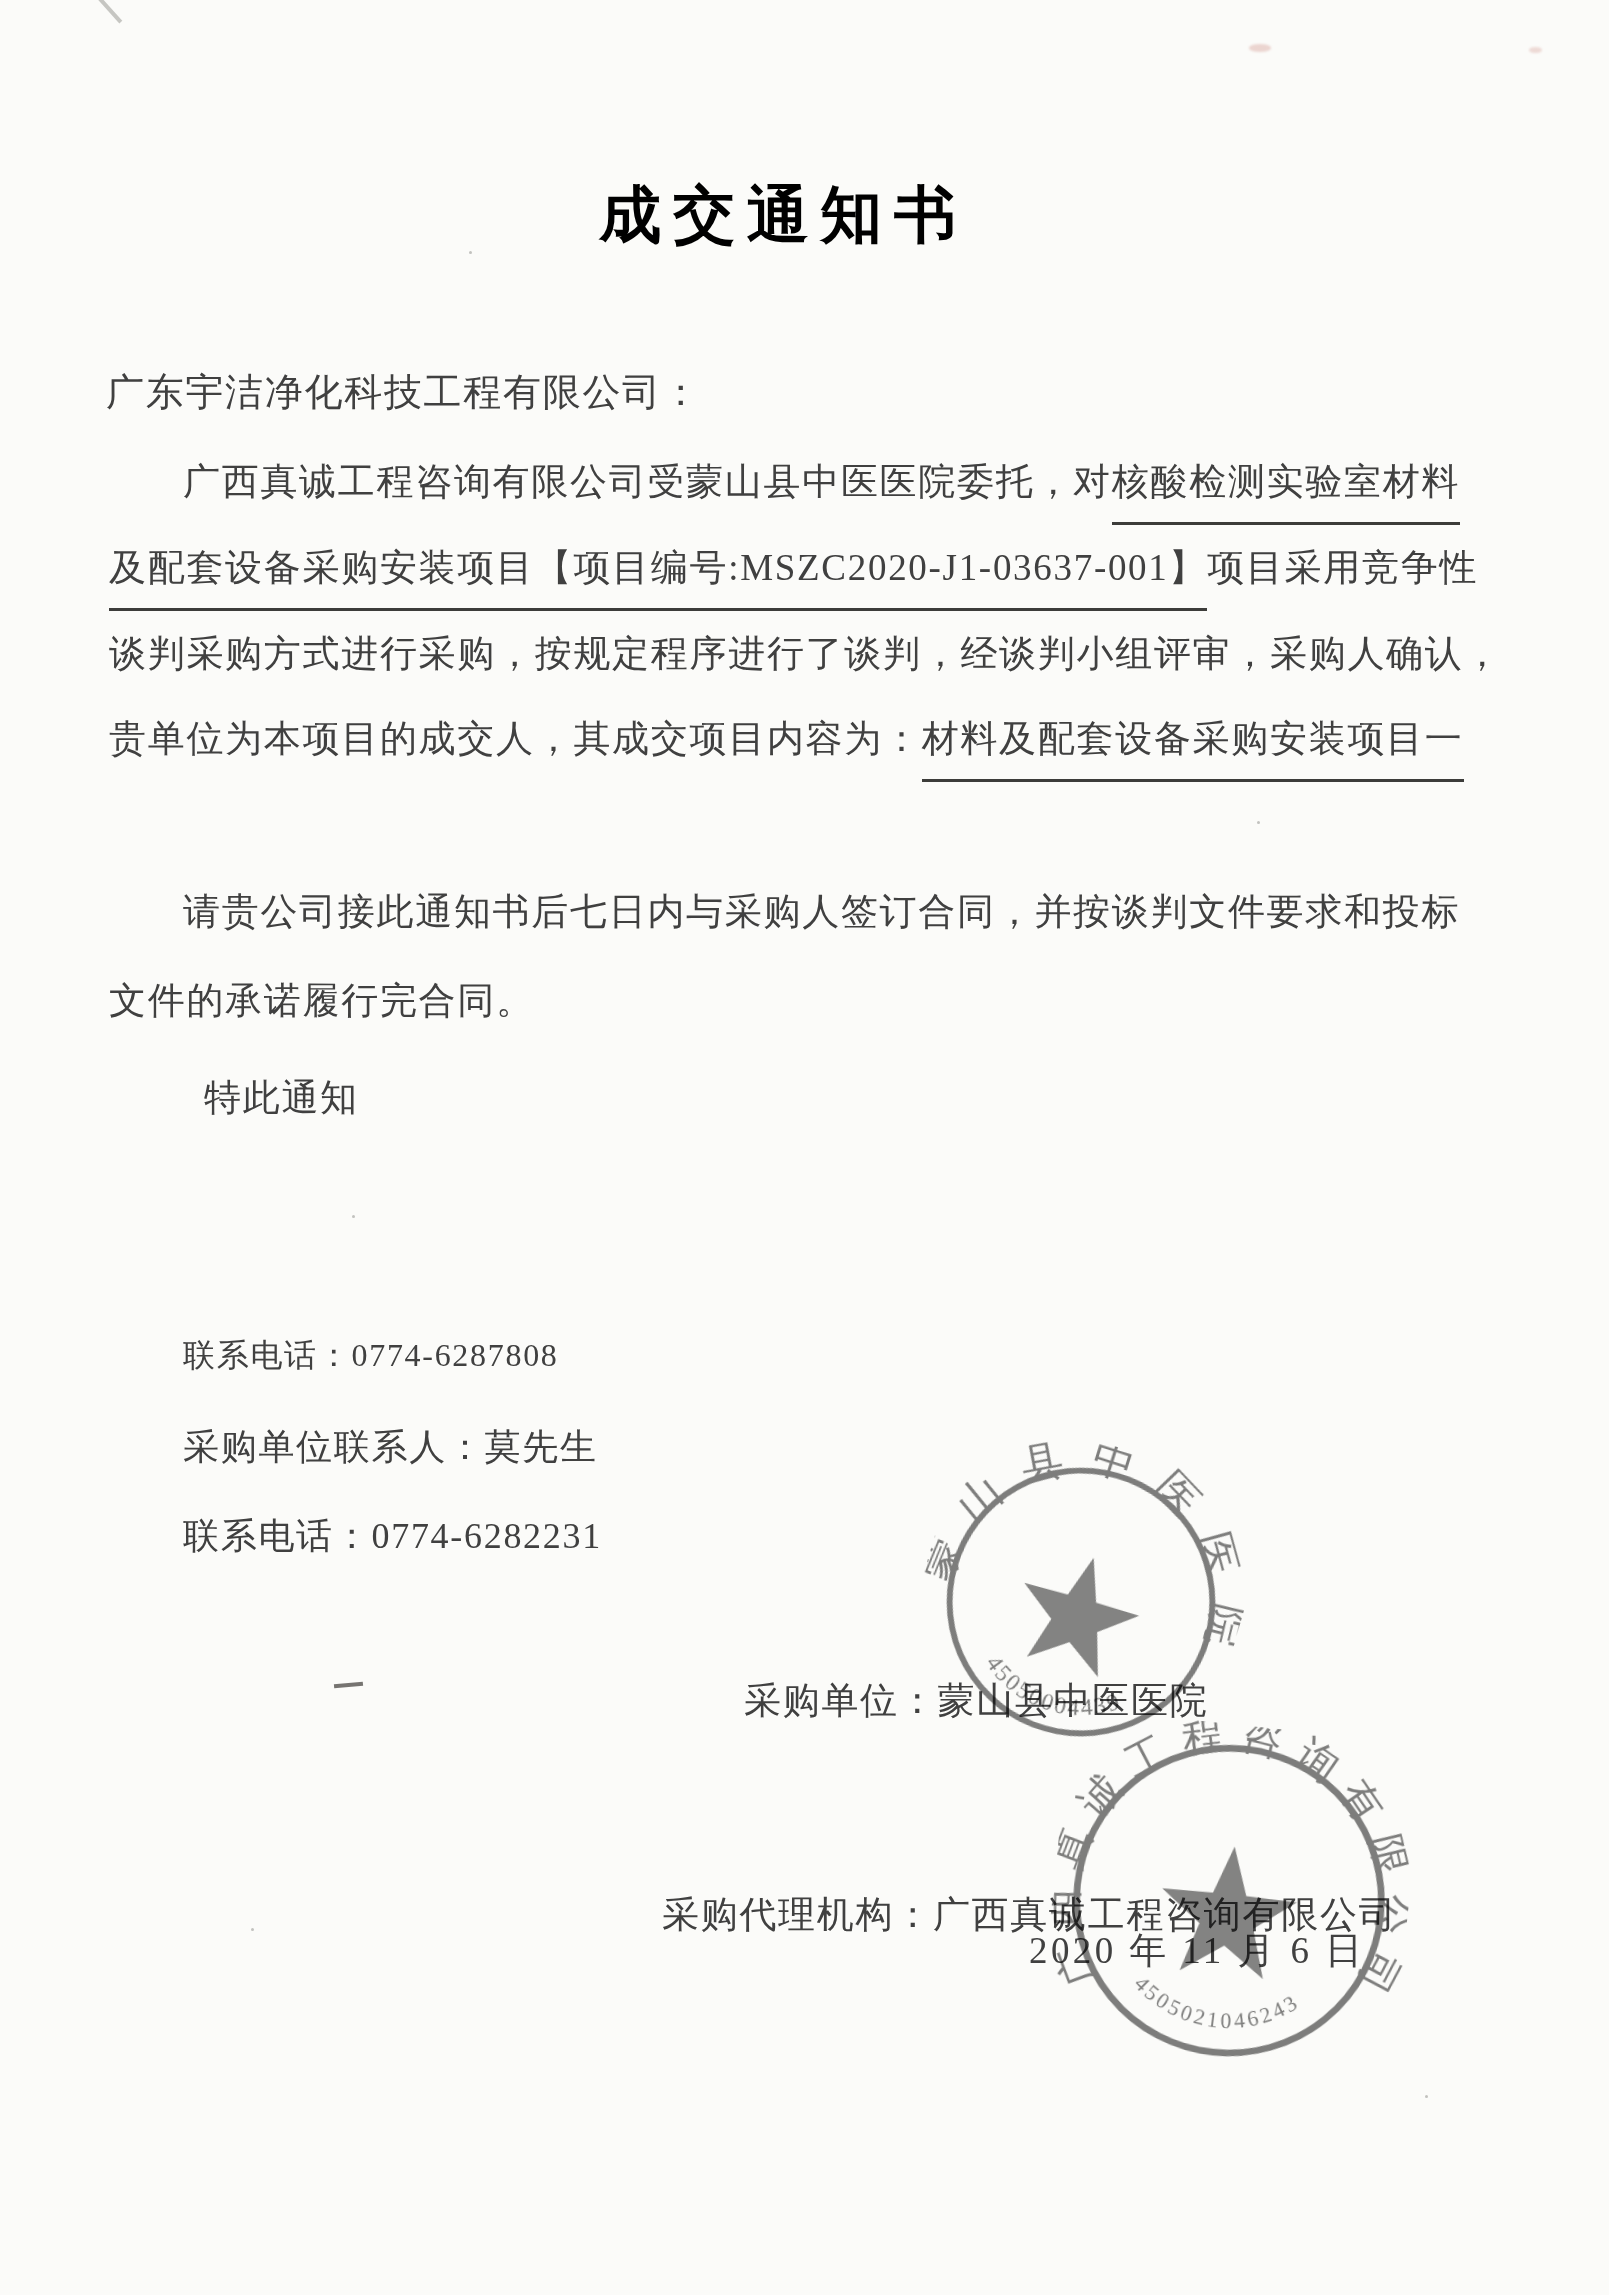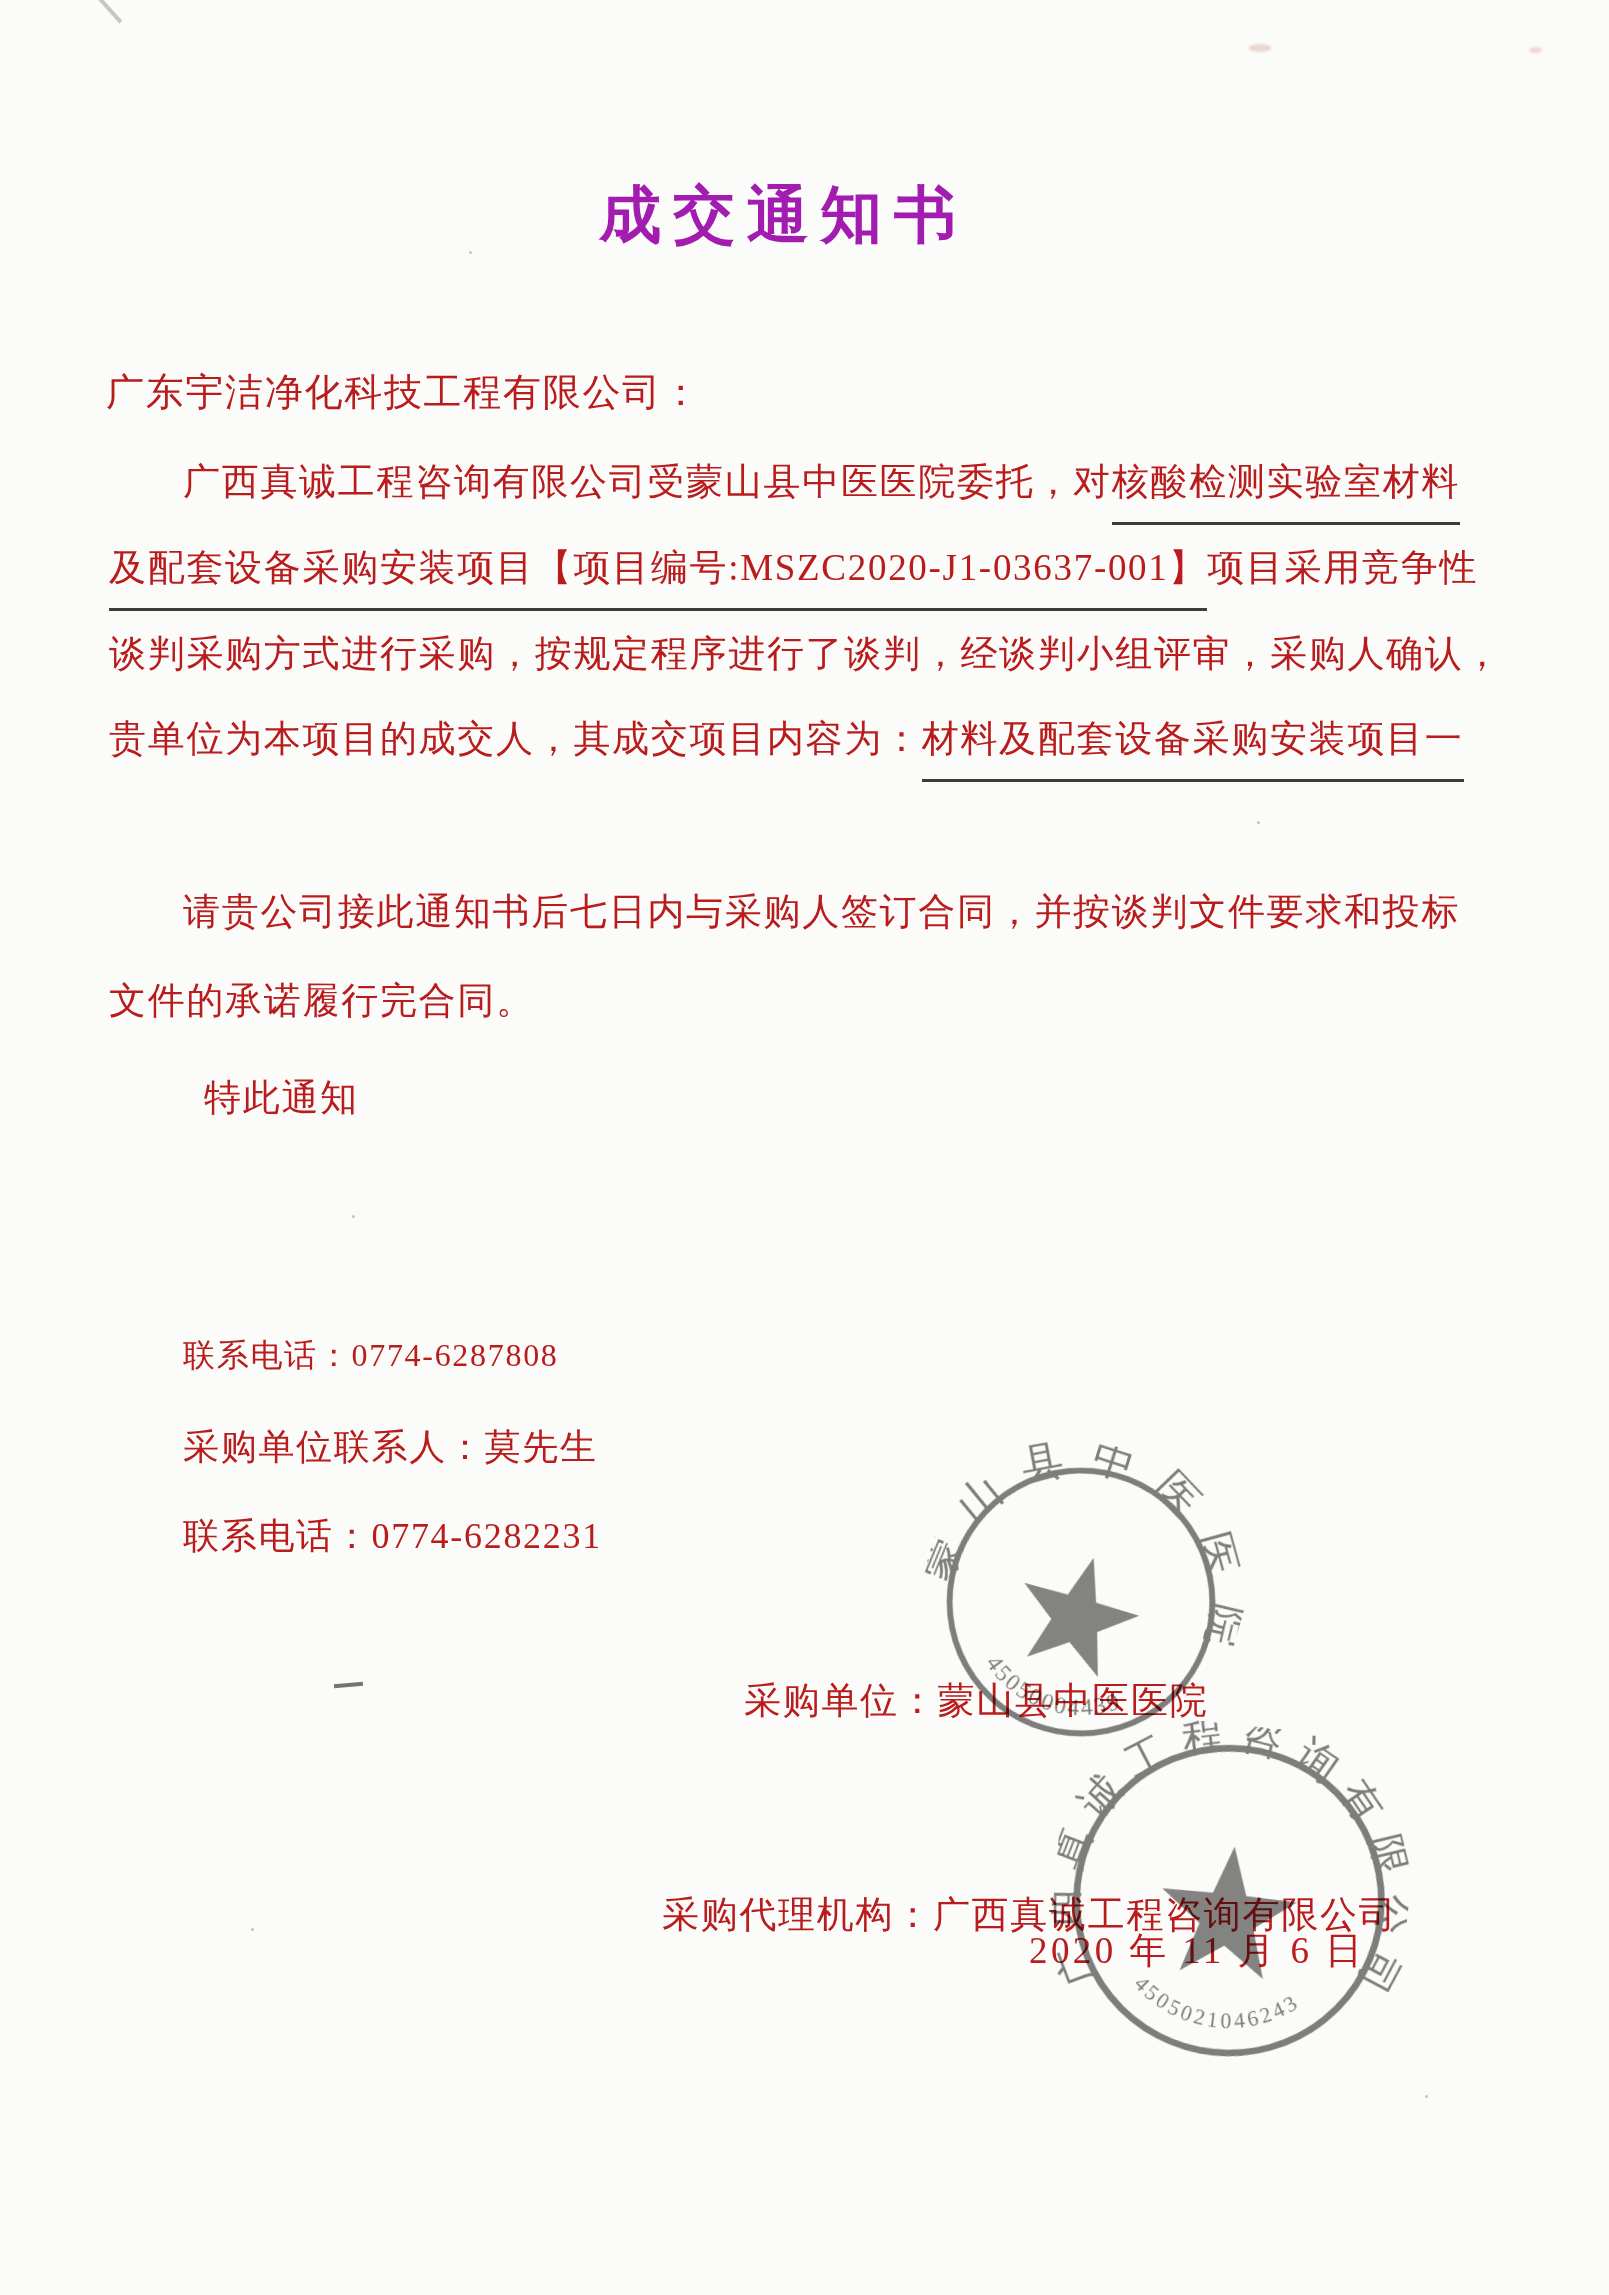--- a/index.html
+++ b/index.html
@@ -5,25 +5,25 @@
   html,body{margin:0;padding:0;}
   body{
     width:1609px;height:2295px;
     background:#fbfbf9;
     font-family:"Liberation Serif","DejaVu Serif",serif;
     color:#31312f;
     position:relative;
     overflow:hidden;
   }
   .doc{position:absolute;inset:0;}
-  .line{position:absolute;white-space:nowrap;font-size:37px;letter-spacing:1.7px;color:#b91c1c;}
+  .line{position:absolute;white-space:nowrap;font-size:37px;letter-spacing:1.7px;color:#404040;}
   .title{
     position:absolute;top:173px;left:0;width:1567px;
     text-align:center;font-size:62px;letter-spacing:11.7px;
-    color:#a21caf;font-weight:600;
+    color:#000000;font-weight:600;
   }
   .recipient{left:106px;top:367px;font-size:38px;}
   .b1{left:109px;top:457px;}
   .b2{left:109px;top:543px;}
   .b3{left:109px;top:629px;}
   .b4{left:109px;top:714px;}
   .b5{left:109px;top:800px;}
   .b6{left:109px;top:887px;}
   .b7{left:109px;top:976px;}
   .indent{padding-left:74px;}

